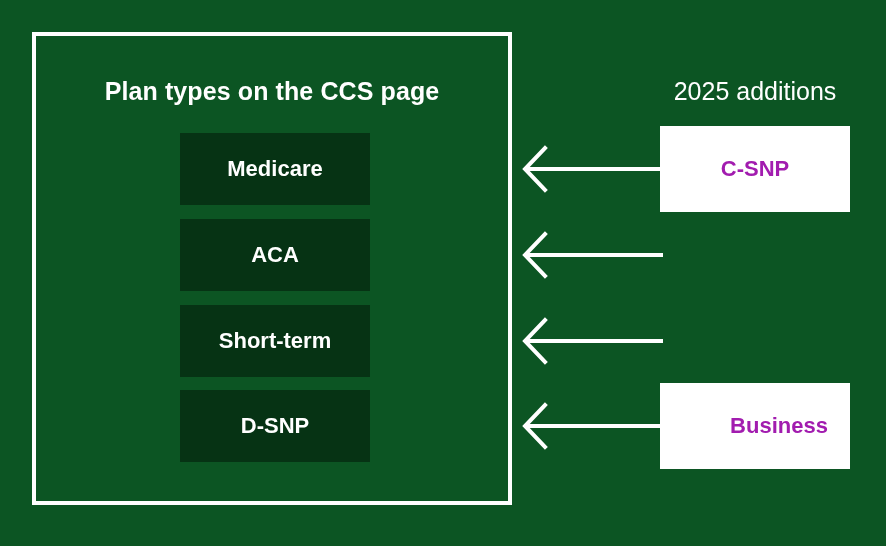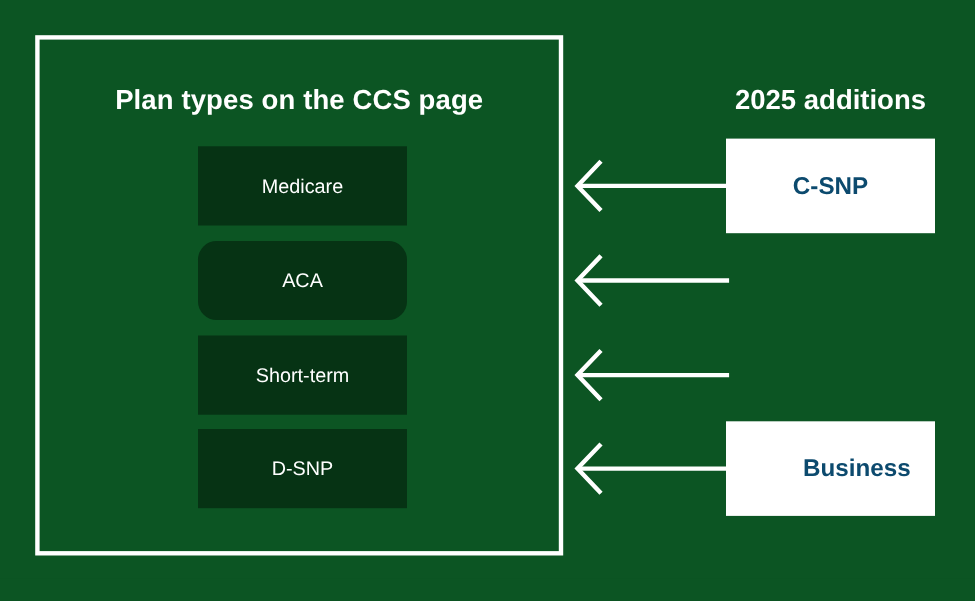--- a/index.html
+++ b/index.html
@@ -52,57 +52,57 @@
     width: 190px;
     height: 72px;
     background: #063314;
     display: flex;
     align-items: center;
     justify-content: center;
     box-sizing: border-box;
   }
   .plan-box .plan-label {
     color: #ffffff;
-    font-size: 18px;
-    font-weight: normal;
+    font-size: 22px;
+    font-weight: bold;
     line-height: 24px;
     white-space: nowrap;
   }
   #plan-box-0 { top: 133px; }
-  #plan-box-1 { top: 219px; border-radius: 17px; }
+  #plan-box-1 { top: 219px; }
   #plan-box-2 { top: 305px; }
   #plan-box-3 { top: 390px; }
 
   
   #additions-title {
     position: absolute;
     left: 660px;
     top: 76px;
     width: 190px;
     text-align: center;
     color: #ffffff;
     font-size: 25px;
-    font-weight: bold;
+    font-weight: normal;
     line-height: 30px;
     white-space: nowrap;
   }
 
   .addition-box {
     position: absolute;
     left: 660px;
     width: 190px;
     height: 86px;
     background: #ffffff;
     display: flex;
     align-items: center;
     justify-content: center;
     box-sizing: border-box;
   }
   .addition-box .addition-label {
-    color: #0c4a6e;
+    color: #a21caf;
     font-size: 22px;
     font-weight: bold;
     line-height: 24px;
     white-space: nowrap;
   }
   #addition-box-0 { top: 126px; }
   #addition-box-1 { top: 212px; }
   #addition-box-2 { top: 298px; }
   #addition-box-3 { top: 383px; padding-left: 48px; }
 

